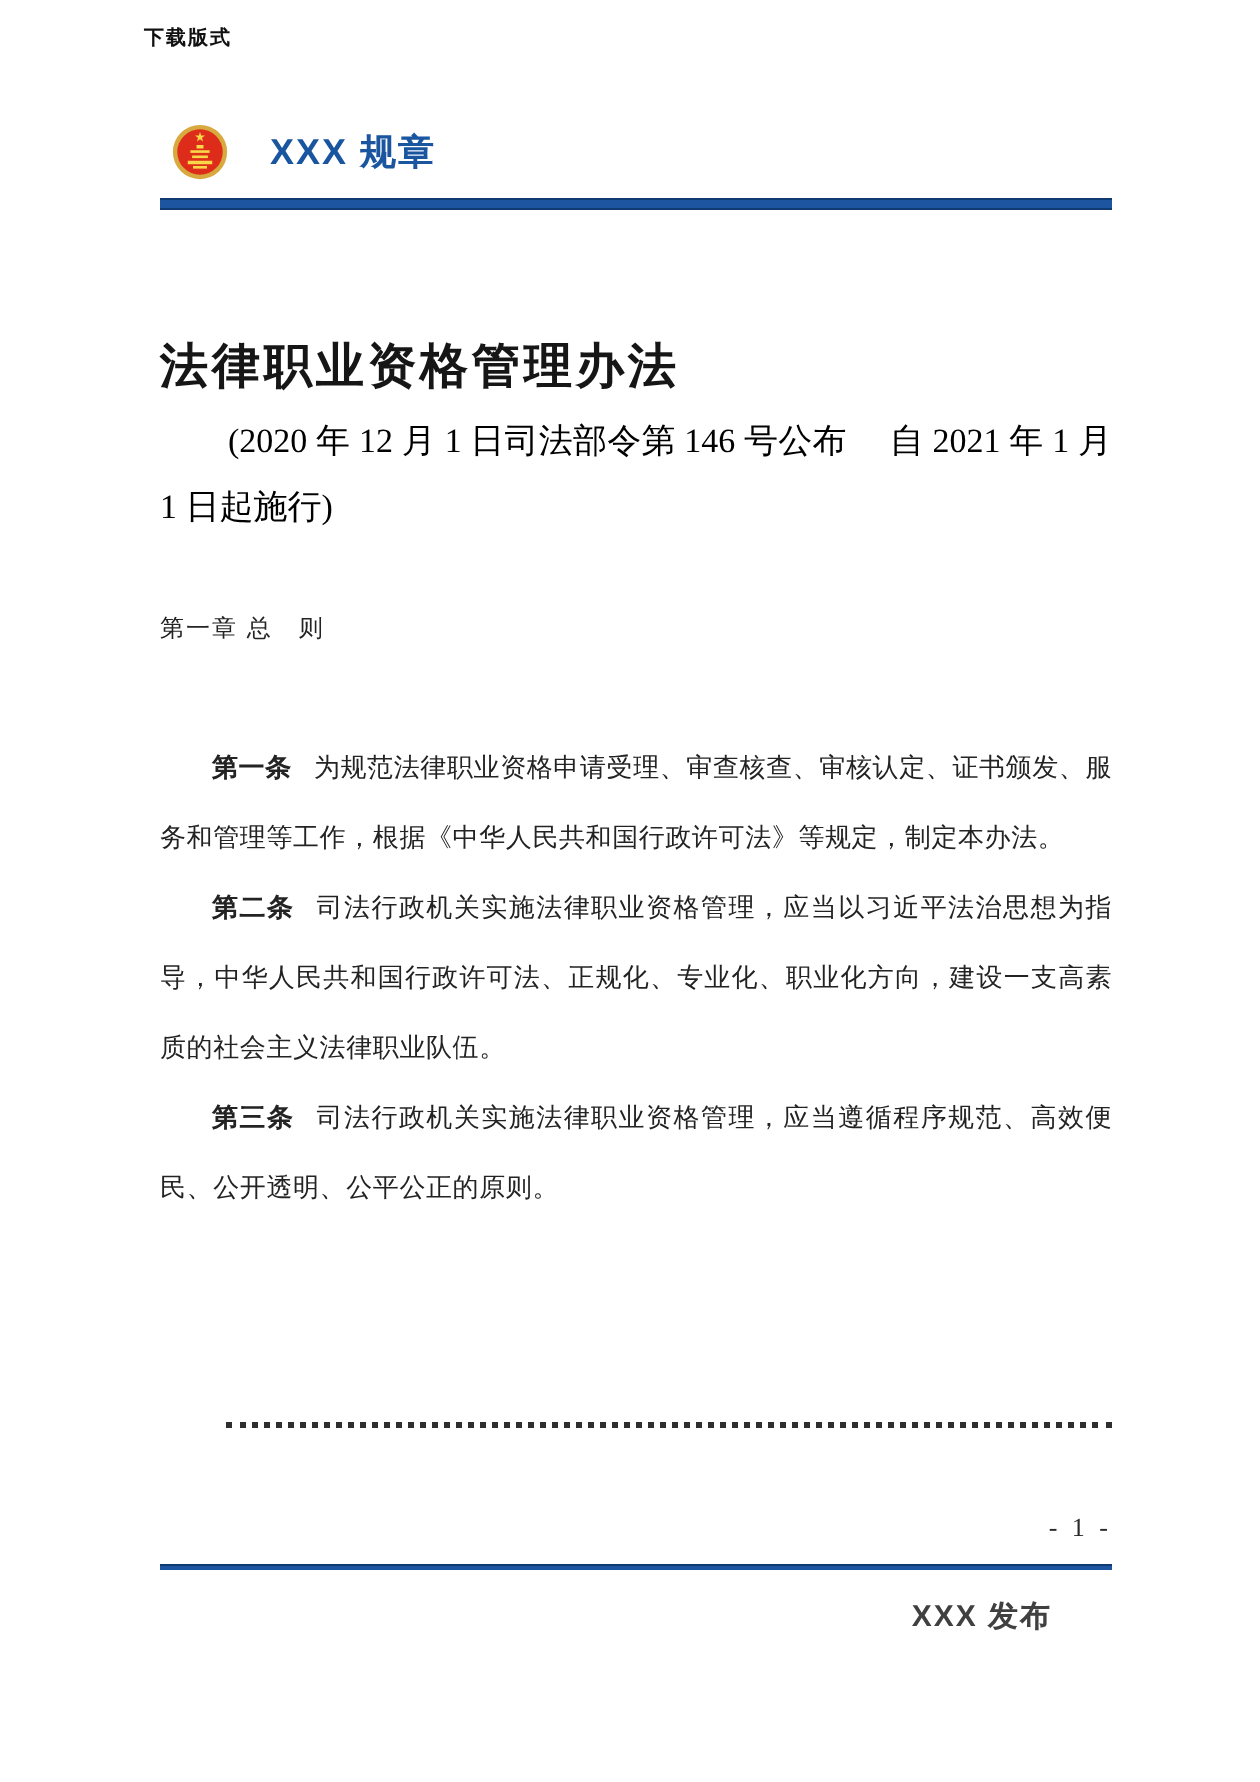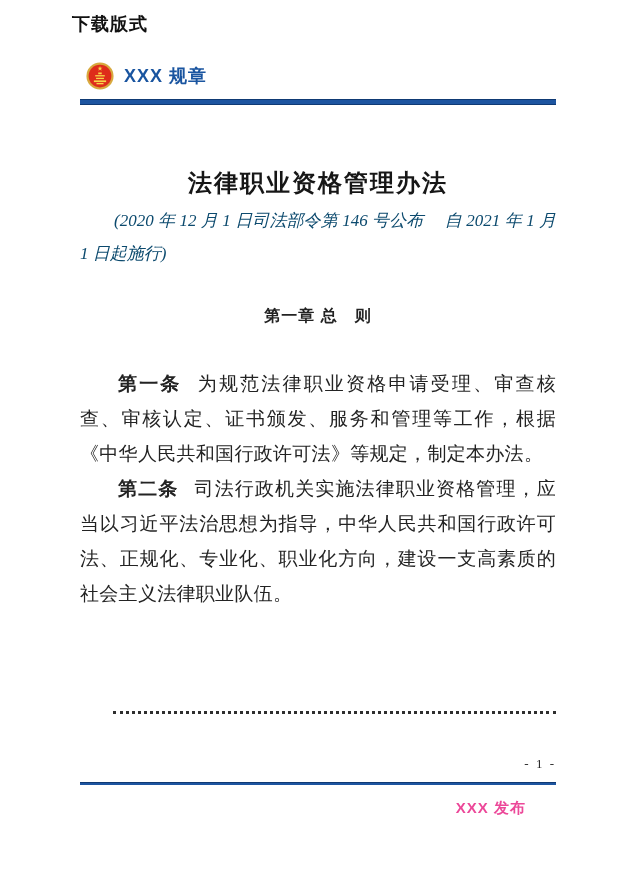--- a/index.html
+++ b/index.html
@@ -9,34 +9,34 @@
     height: 891px;
     background: #ffffff;
     font-family: "Liberation Serif", serif;
     color: #1c1c1c;
     overflow: hidden;
   }
   .top-link {
     position: absolute;
     left: 72px;
     top: 12px;
-    font-size: 18px;
+    font-size: 10px;
     font-weight: bold;
     letter-spacing: 1px;
     color: #111;
     cursor: pointer;
   }
   .header-row {
     position: absolute;
     left: 86px;
     top: 60px;
     height: 32px;
     display: flex;
     align-items: center;
-    gap: 10px;
+    gap: 21px;
   }
   .emblem { width: 28px; height: 28px; display: inline-block; }
   .org-label {
     font-family: "Liberation Sans", sans-serif;
     font-size: 18px;
     font-weight: bold;
     color: #1a55a0;
     letter-spacing: 1px;
   }
   .header-rule {
@@ -48,61 +48,58 @@
     background: #1d55a0;
     border-top: 1px solid #0f3a74;
     border-bottom: 1px solid #0f3a74;
   }
   .doc-title {
     position: absolute;
     left: 80px;
     top: 167px;
     width: 476px;
     margin: 0;
-    text-align: center;
     font-size: 24px;
     font-weight: bold;
     letter-spacing: 2px;
     color: #161616;
   }
   .doc-subtitle {
     position: absolute;
     left: 80px;
     top: 204px;
     width: 476px;
     margin: 0;
-    font-style: italic;
     font-size: 17px;
     line-height: 33px;
     text-indent: 2em;
     text-align: justify;
-    color: #0c4a6e;
+    color: #000000;
   }
   .chapter {
     position: absolute;
     left: 80px;
     top: 306px;
     width: 476px;
     margin: 0;
-    text-align: center;
     font-family: "Liberation Sans", sans-serif;
-    font-size: 16px;
-    font-weight: 700;
+    font-size: 12px;
+    font-weight: 400;
     letter-spacing: 1px;
     color: #232323;
   }
   .articles {
     position: absolute;
     left: 80px;
     top: 366px;
     width: 476px;
   }
   .article {
     margin: 0;
-    font-size: 19px;
+    font-size: 13px;
     line-height: 35px;
     text-align: justify;
     text-indent: 2em;
     letter-spacing: 0.3px;
     color: #232323;
   }
   .art-label { font-weight: bold; margin-right: 0.85em; }
   .dots {
     position: absolute;
     left: 113px;
@@ -132,21 +129,21 @@
   }
   .publisher {
     position: absolute;
     left: 80px;
     top: 799px;
     width: 446px;
     text-align: right;
     font-family: "Liberation Sans", sans-serif;
     font-size: 15px;
     font-weight: bold;
-    color: #ec4899;
+    color: #404040;
     letter-spacing: 1px;
   }
 </style>
 </head>
 <body>
 
 <div class="canvas">
 
   <div class="top-link">下载版式</div>
 
@@ -170,20 +167,21 @@
 
   <h1 class="doc-title">法律职业资格管理办法</h1>
 
   <p class="doc-subtitle">(2020 年 12 月 1 日司法部令第 146 号公布　 自 2021 年 1 月 1 日起施行)</p>
 
   <h2 class="chapter">第一章 总　则</h2>
 
   <div class="articles">
     <p class="article"><span class="art-label">第一条</span><span>为规范法律职业资格申请受理、审查核查、审核认定、证书颁发、服务和管理等工作，根据《中华人民共和国行政许可法》等规定，制定本办法。</span></p>
     <p class="article"><span class="art-label">第二条</span><span>司法行政机关实施法律职业资格管理，应当以习近平法治思想为指导，中华人民共和国行政许可法、正规化、专业化、职业化方向，建设一支高素质的社会主义法律职业队伍。</span></p>
+    <p class="article"><span class="art-label">第三条</span><span>司法行政机关实施法律职业资格管理，应当遵循程序规范、高效便民、公开透明、公平公正的原则。</span></p>
   </div>
 
   <div class="dots"></div>
 
   <div class="pagenum">- 1 -</div>
 
   <div class="footer-rule"></div>
 
   <div class="publisher">XXX 发布</div>
 

